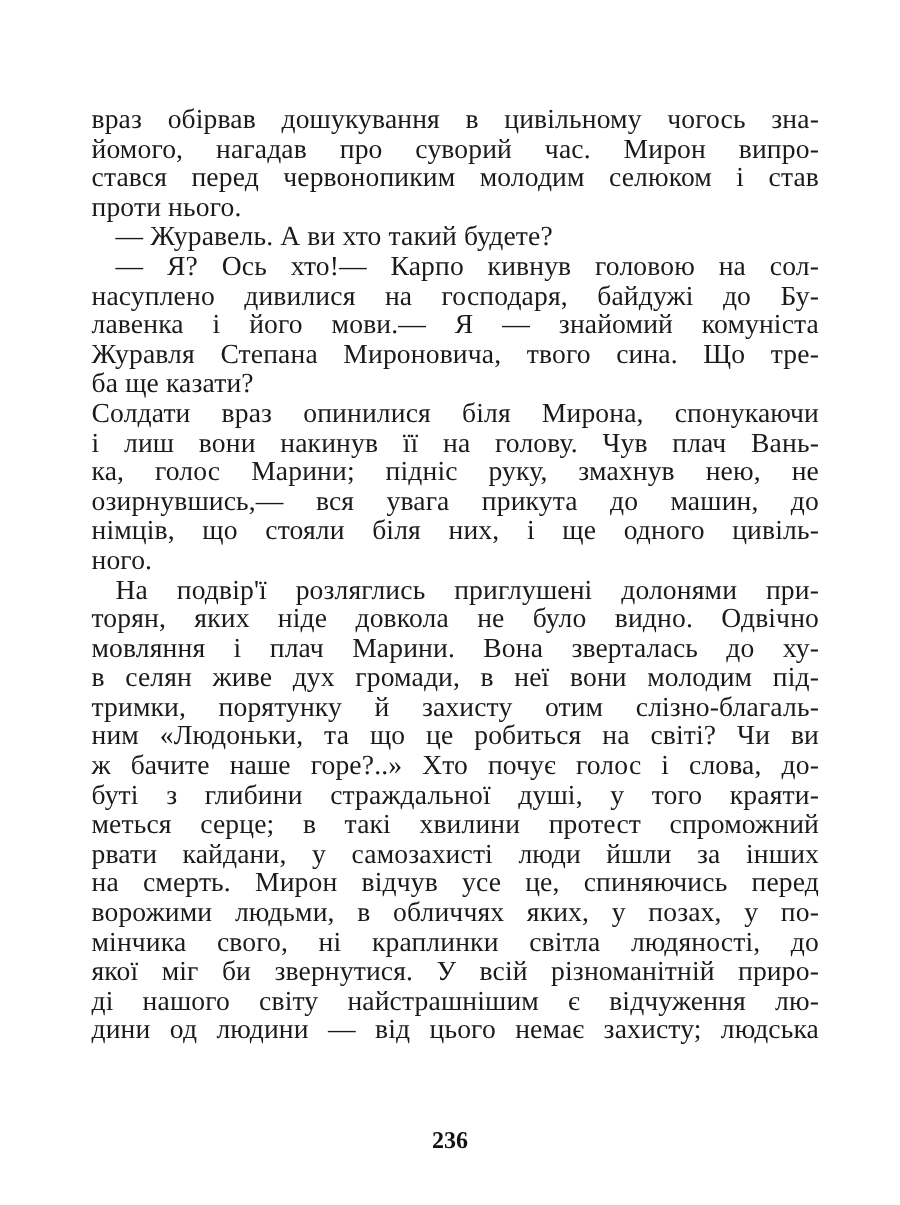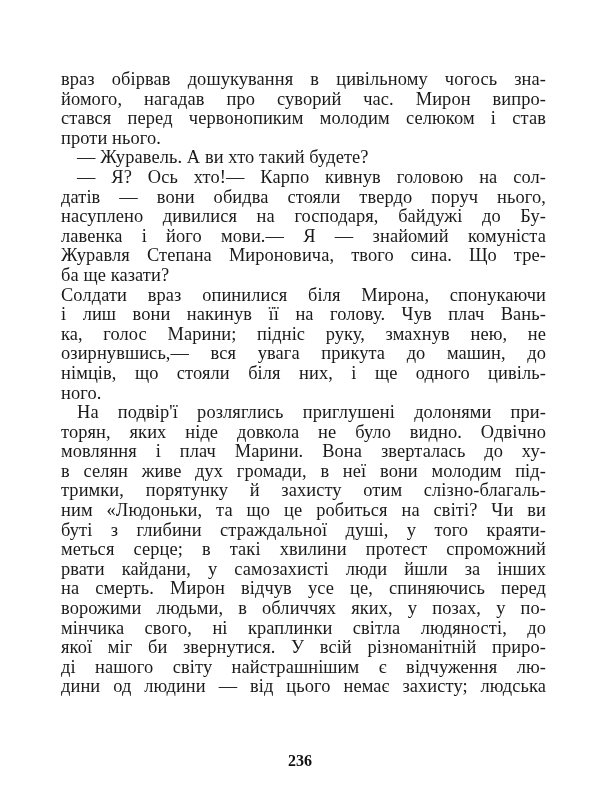--- a/index.html
+++ b/index.html
@@ -61,21 +61,20 @@
     <span class="line">стався перед червонопиким молодим селюком і став</span>
     <span class="line last">проти нього.</span>
   </div>
 
   <div>
     <span class="line indent last">— Журавель. А ви хто такий будете?</span>
   </div>
 
   <div>
     <span class="line indent">— Я? Ось хто!— Карпо кивнув головою на сол-</span>
-    <span class="line">датів — вони  обидва стояли твердо поруч нього,</span>
     <span class="line">насуплено дивилися на господаря, байдужі до Бу-</span>
     <span class="line">лавенка і його  мови.— Я — знайомий  комуніста</span>
     <span class="line">Журавля Степана Мироновича, твого сина. Що тре-</span>
     <span class="line last">ба ще казати?</span>
   </div>
 
   <div>
     <span class="line">Солдати враз опинилися біля Мирона, спонукаючи</span>
     <span class="line">і лиш вони накинув її на голову. Чув плач Вань-</span>
     <span class="line">ка, голос Марини; підніс руку, змахнув нею, не</span>
@@ -84,20 +83,21 @@
     <span class="line last">ного.</span>
   </div>
 
   <div>
     <span class="line indent">На подвір'ї розляглись приглушені долонями при-</span>
     <span class="line">торян, яких ніде довкола не було видно. Одвічно</span>
     <span class="line">мовляння і плач Марини. Вона зверталась до ху-</span>
     <span class="line">в селян живе дух громади, в неї вони молодим під-</span>
     <span class="line">тримки, порятунку й захисту отим слізно-благаль-</span>
     <span class="line">ним «Людоньки, та що це робиться на світі? Чи ви</span>
+    <span class="line">ж бачите наше горе?..» Хто почує голос і слова, до-</span>
     <span class="line">буті з глибини страждальної душі, у того краяти-</span>
     <span class="line">меться серце; в такі хвилини протест спроможний</span>
     <span class="line">рвати кайдани, у самозахисті люди йшли за інших</span>
     <span class="line">на смерть. Мирон відчув усе це, спиняючись перед</span>
     <span class="line">ворожими людьми, в обличчях яких, у позах, у по-</span>
     <span class="line">мінчика свого, ні краплинки світла людяності, до</span>
     <span class="line">якої міг би звернутися. У всій різноманітній приро-</span>
     <span class="line">ді нашого світу найстрашнішим є відчуження лю-</span>
     <span class="line">дини од людини — від цього немає захисту; людська</span>
   </div>

